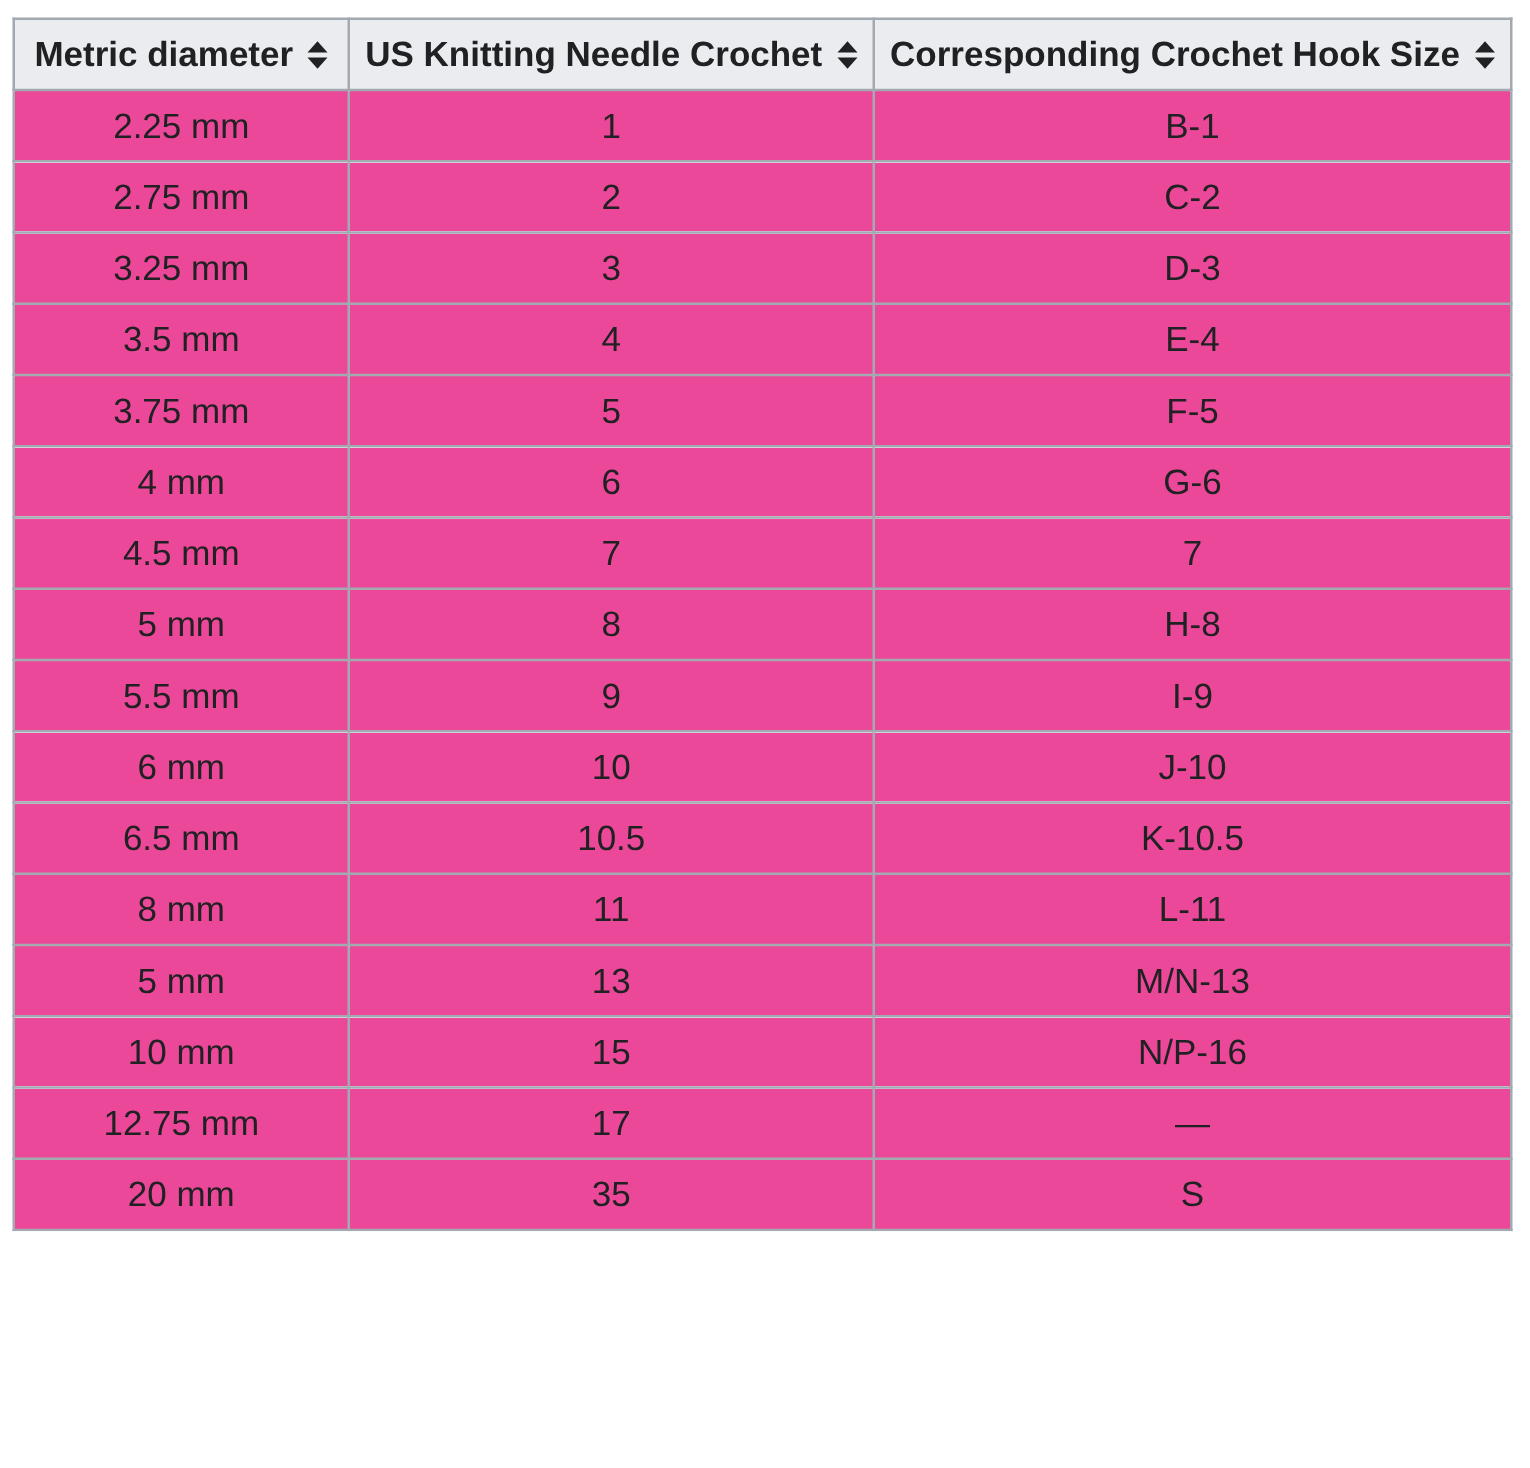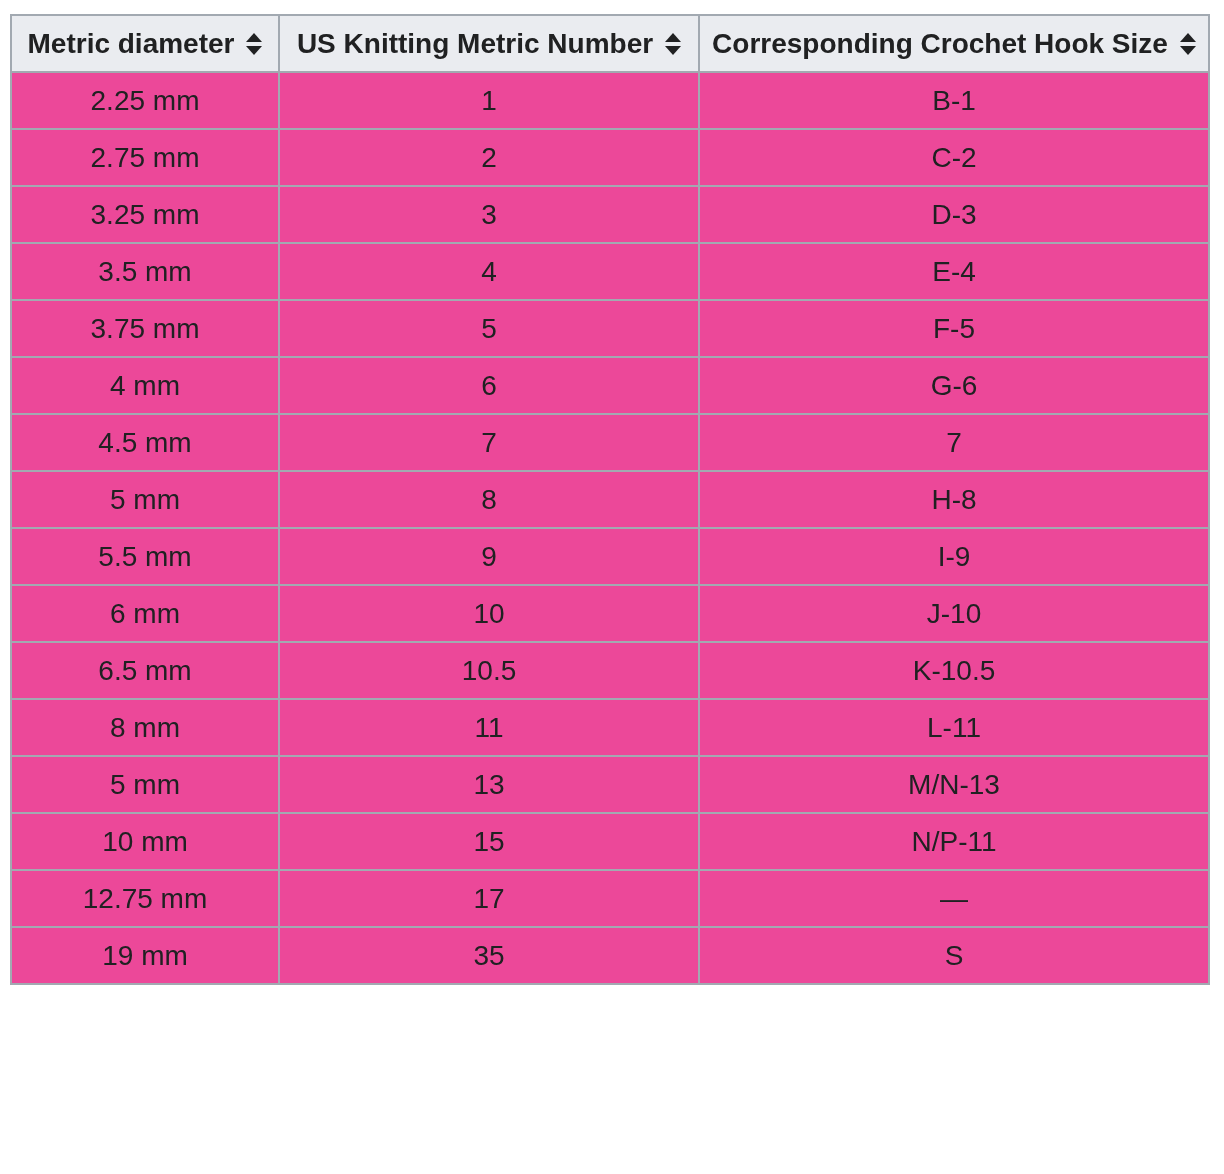--- a/index.html
+++ b/index.html
@@ -78,21 +78,21 @@
           <span class="th-inner">
             <span>Metric diameter</span>
             <span class="sort-icon">
                 <span class="tri-up"></span>
                 <span class="tri-down"></span>
               </span>
           </span>
         </th>
         <th>
           <span class="th-inner">
-            <span>US Knitting Metric Number</span>
+            <span>US Knitting Needle Crochet</span>
             <span class="sort-icon">
                 <span class="tri-up"></span>
                 <span class="tri-down"></span>
               </span>
           </span>
         </th>
         <th>
           <span class="th-inner">
             <span>Corresponding Crochet Hook Size</span>
             <span class="sort-icon">
@@ -165,27 +165,27 @@
         <td>L-11</td>
       </tr>
       <tr>
         <td>5 mm</td>
         <td>13</td>
         <td>M/N-13</td>
       </tr>
       <tr>
         <td>10 mm</td>
         <td>15</td>
-        <td>N/P-11</td>
+        <td>N/P-16</td>
       </tr>
       <tr>
         <td>12.75 mm</td>
         <td>17</td>
         <td>—</td>
       </tr>
       <tr>
-        <td>19 mm</td>
+        <td>20 mm</td>
         <td>35</td>
         <td>S</td>
       </tr>
     </tbody>
   </table>
 </div>
 
 </body></html>

